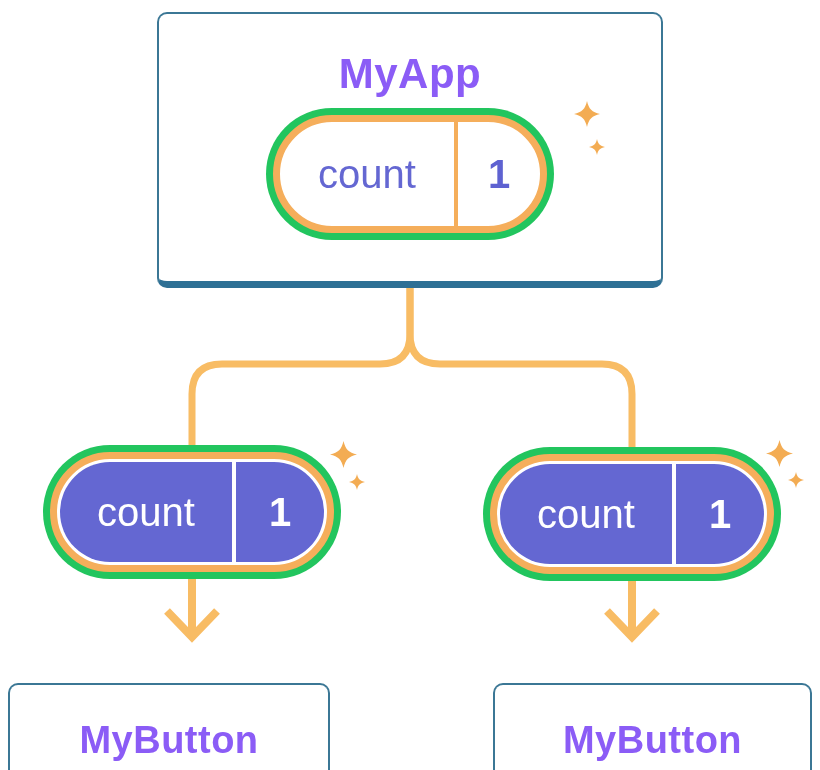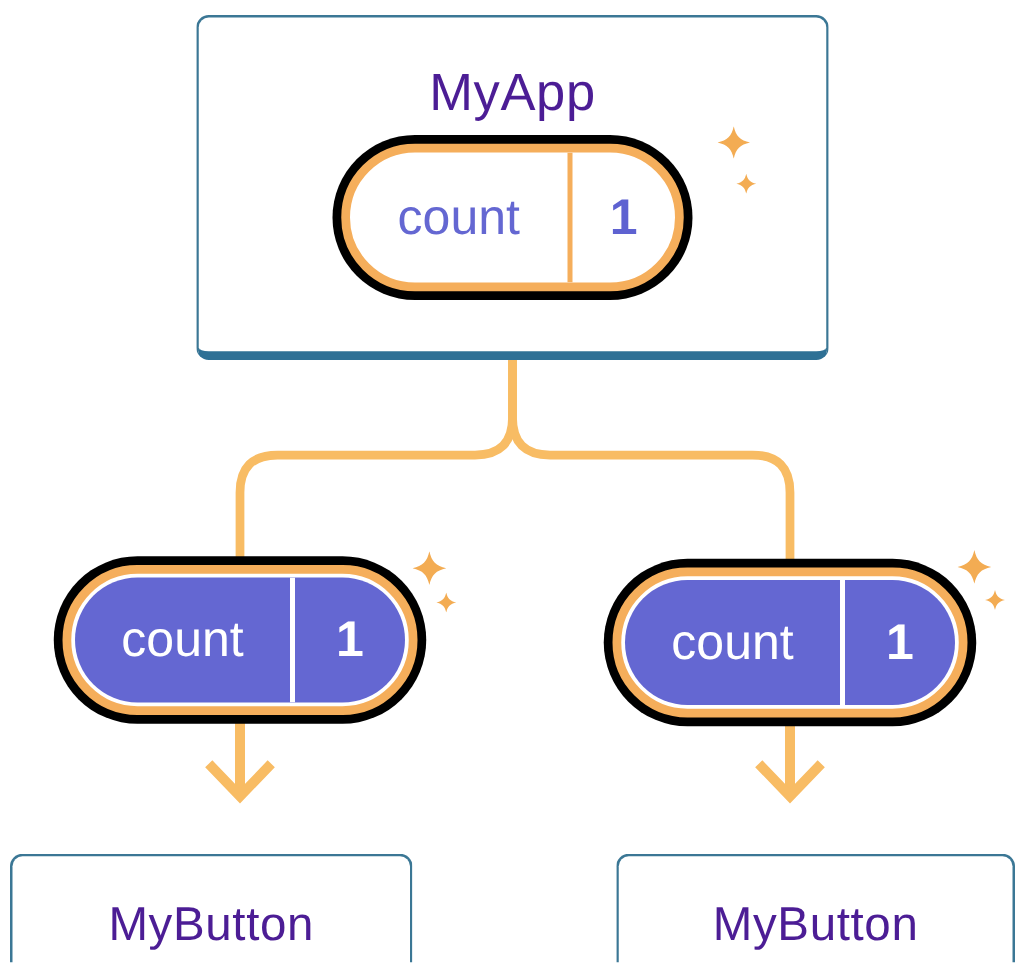--- a/index.html
+++ b/index.html
@@ -32,31 +32,31 @@
     display: flex; flex-direction: column; align-items: center;
     padding-top: 34px;
   }
   .leaf-card {
     top: 648px; height: 118px;
     display: flex; align-items: center; justify-content: center; margin-top: 35px;
   }
   .leaf-left  { left: 8px;   width: 322px; }
   .leaf-right { left: 493px; width: 319px; }
   .card-title {
-    color: #4c1d95;
-    font-weight: normal;
+    color: #8b5cf6;
+    font-weight: bold;
     letter-spacing: 0.5px;
     white-space: nowrap;
   }
   .root-card .card-title { font-size: 42px; line-height: 52px; }
   .leaf-card .card-title { font-size: 38px; line-height: 44px; }
 
   
   .pill-halo {
-    background: #000000;
+    background: #22c55e;
     border-radius: 999px;
     padding: 7px;
     display: inline-flex;
     box-sizing: border-box;
   }
   .pill-ring {
     border: 7px solid #F5AE5B;
     border-radius: 999px;
     background: #ffffff;
     display: flex;

